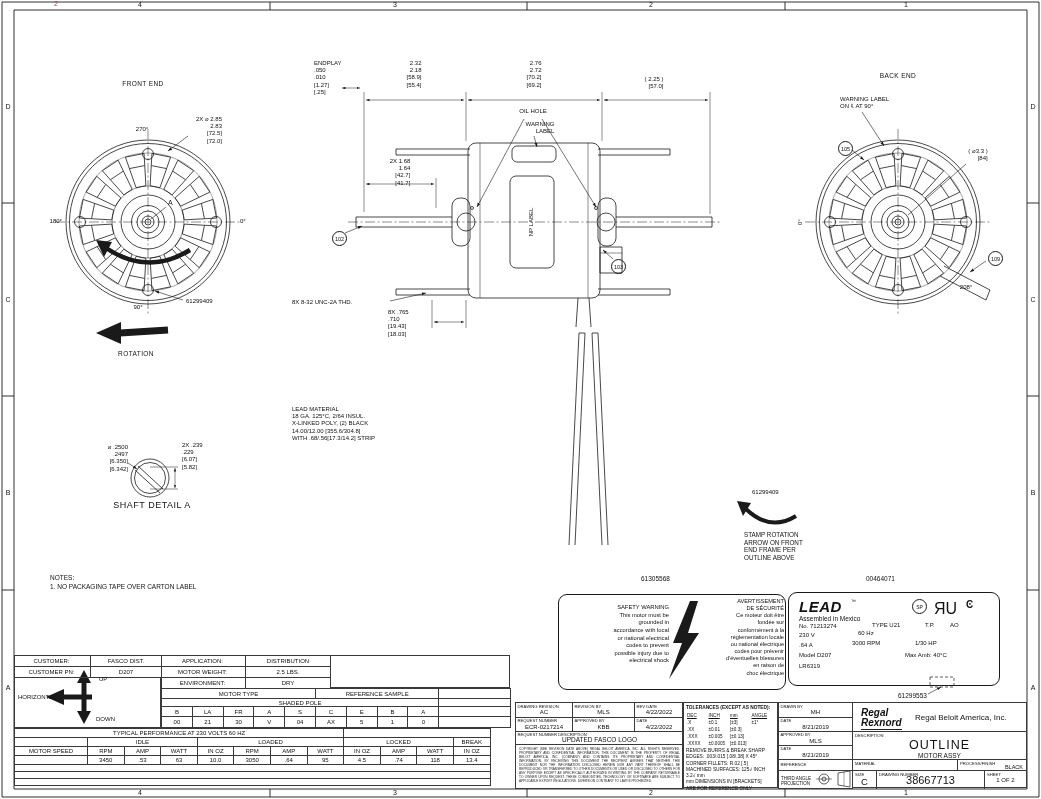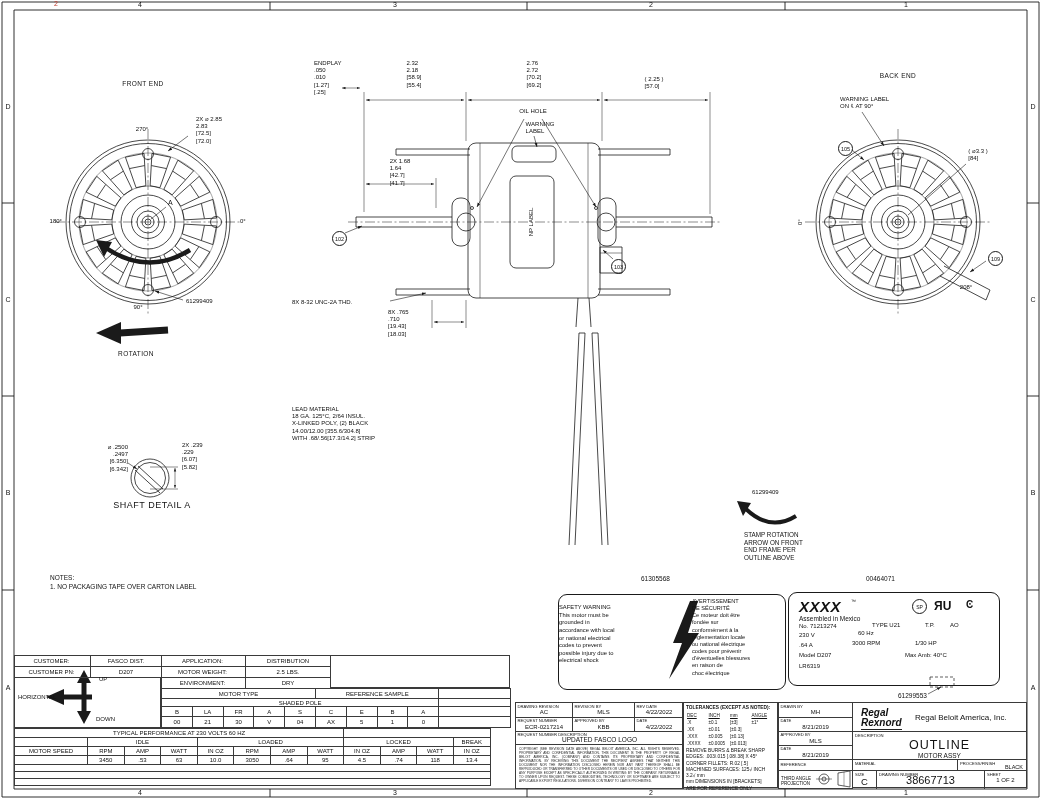--- a/index.html
+++ b/index.html
@@ -1,21 +1,21 @@
 <!DOCTYPE html>
 <html><head>
 <meta charset="utf-8">
 <style>
   html,body{margin:0;padding:0;background:#e8e8e8;}
   #page{position:relative;width:1041px;height:799px;background:#ffffff;
         font-family:"Liberation Sans",sans-serif;color:#111;overflow:hidden;}
   svg.lines{position:absolute;left:0;top:0;z-index:1;}
   svg.lines *{vector-effect:non-scaling-stroke;}
   .t{position:absolute;z-index:2;font-size:6px;line-height:1.2;white-space:pre-line;}
-  .c{transform:translateX(-50%);text-align:left;}
+  .c{transform:translateX(-50%);text-align:right;}
   .cc{transform:translate(-50%,-50%);text-align:center;}
   .rr{text-align:right;}
   .rot{transform:translate(-50%,-50%) rotate(-90deg);white-space:nowrap;}
   .zone{font-size:7px;}
   .vtitle{font-size:6.5px;letter-spacing:.4px;}
   .callout{position:absolute;z-index:2;width:13px;height:13px;border:1px solid #1a1a1a;
            border-radius:50%;font-size:5.5px;display:flex;align-items:center;justify-content:center;}
   table.grid{position:absolute;z-index:2;border-collapse:collapse;table-layout:fixed;font-size:6px;color:#111;}
   table.grid td{border:0.9px solid #3a3a3a;padding:0;text-align:center;white-space:nowrap;overflow:hidden;}
   td .lb{font-size:4.2px;text-align:left;padding:0.5px 0 0 1.5px;line-height:1.05;}
@@ -343,24 +343,24 @@
 fondée sur
 conformément à la
 réglementation locale
 ou national électrique
 codes pour prévenir
 d'éventuelles blessures
 en raison de
 choc électrique</div>
 
 <div class="rbox" style="left:788px;top:592px;width:212px;height:94px"></div>
-<div class="t fasco" style="left:799px;top:598px">XXXX</div>
+<div class="t fasco" style="left:799px;top:598px">LEAD</div>
 <div class="t" style="left:851px;top:598px;font-size:5px">™</div>
 <div style="position:absolute;z-index:2;left:912px;top:599px;width:13px;height:13px;border:1px solid #1a1a1a;border-radius:50%;font-size:5px;display:flex;align-items:center;justify-content:center">SP</div>
-<div class="t" style="left:934px;top:599px;font-size:12px;font-weight:700">ЯU</div>
+<div class="t" style="left:934px;top:599px;font-size:16px;font-weight:400">ЯU</div>
 <div class="t" style="left:966px;top:599px;font-size:10px;font-weight:700">Ͼ</div>
 <div class="t" style="left:799px;top:615px;font-size:6.5px">Assembled in Mexico</div>
 <div class="t" style="left:799px;top:623px">No.  71213274</div>
 <div class="t" style="left:872px;top:622px">TYPE   U21</div>
 <div class="t" style="left:925px;top:622px">T.P.</div>
 <div class="t" style="left:950px;top:622px">AO</div>
 <div class="t" style="left:799px;top:632px">230 V</div>
 <div class="t" style="left:858px;top:630px">60 Hz</div>
 <div class="t" style="left:799px;top:642px">.64 A</div>
 <div class="t" style="left:852px;top:640px">3000 RPM</div>

